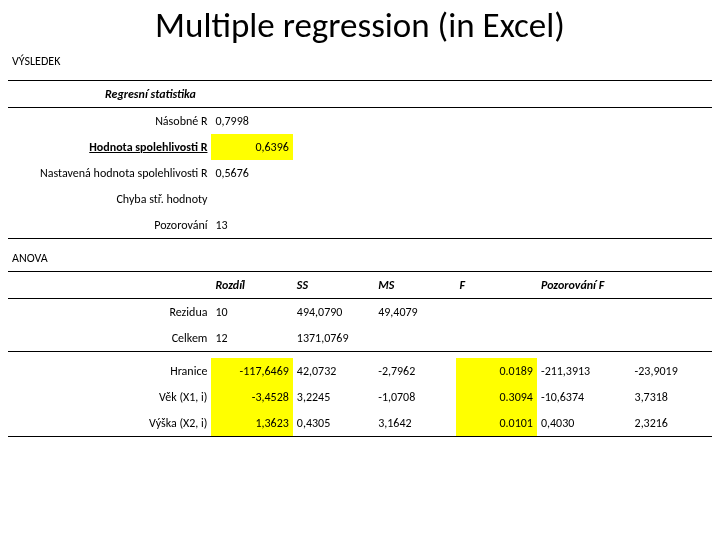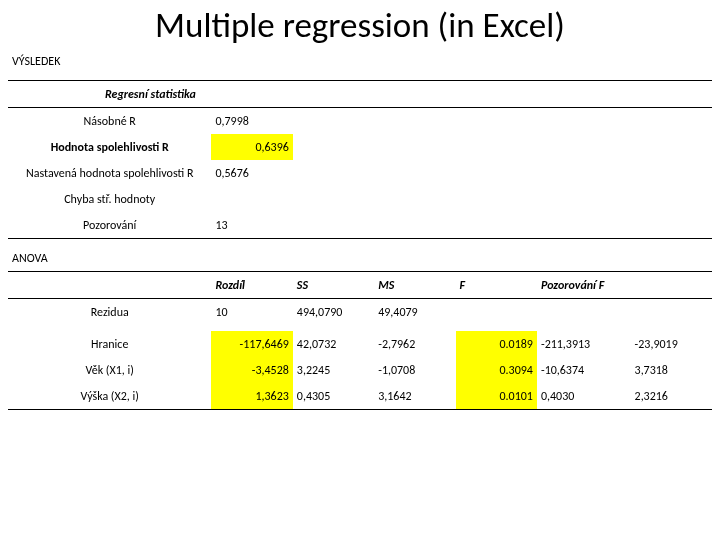--- a/index.html
+++ b/index.html
@@ -44,23 +44,23 @@
   .col0 { width: 200px; text-align: left; }
   .col1 { width: 80px; text-align: right; }
   .col2 { width: 80px; text-align: right; }
   .col3 { width: 80px; text-align: right; }
   .col4 { width: 80px; text-align: right; }
   .col5 { width: 92px; text-align: right; }
   .col6 { width: 80px; text-align: right; }
 
   .hdr-center { text-align: center !important; font-style: italic; font-weight: 700; }
   .hdr-right  { text-align: left;  font-style: italic; font-weight: 700; }
-  .lbl { text-align: center; margin-top: 14px; }
+  .lbl { text-align: right; margin-top: 14px; }
   .section { font-weight: 400; text-align: left; margin-left: 8px; }
-  .bold { font-weight: 700; }
+  .bold { font-weight: 700; text-decoration: underline; }
   .hl { background: #ffff00; text-align: right; }
   .thick-top td { border-top: 1.5px solid #000; font-style: italic; }
   .thick-bottom td { border-bottom: 1.5px solid #000; }
   .coef-hdr td { border-top: 1.5px solid #000; border-bottom: 1.5px solid #000; }
 
   .spacer td { height: 6px; padding: 0; }
 
   
   .wrap { white-space: normal; line-height: 1.05; }
 </style>
@@ -188,20 +188,29 @@
 
 <tr>
   <td class="lbl">Rezidua</td>
   <td>10</td>
   <td>494,0790</td>
   <td>49,4079</td>
   <td></td>
           <td></td>
           <td></td>
 </tr>
+<tr class="thick-bottom">
+  <td class="lbl">Celkem</td>
+  <td>12</td>
+  <td>1371,0769</td>
+  <td></td>
+          <td></td>
+          <td></td>
+          <td></td>
+</tr>
 
 <tr class="spacer">
           <td></td>
           <td></td>
           <td></td>
           <td></td>
           <td></td>
           <td></td>
           <td></td>
         </tr>

